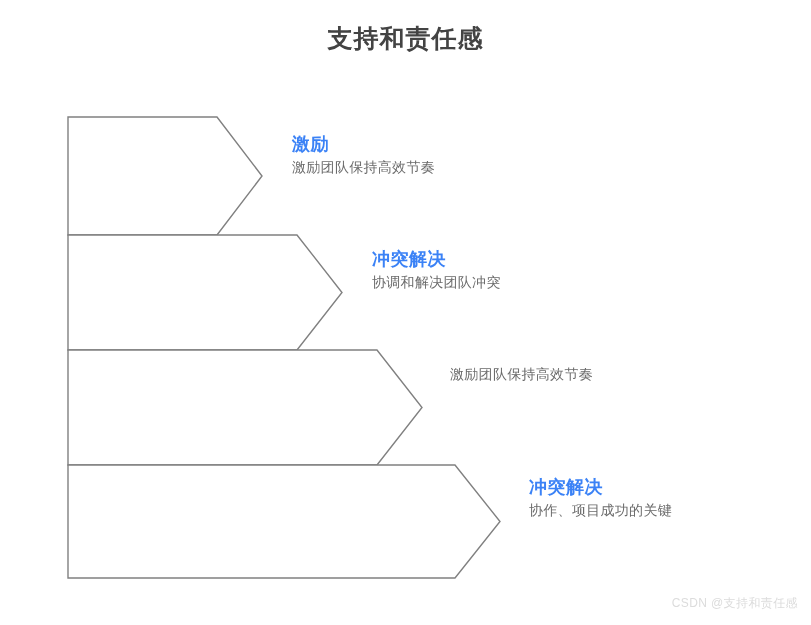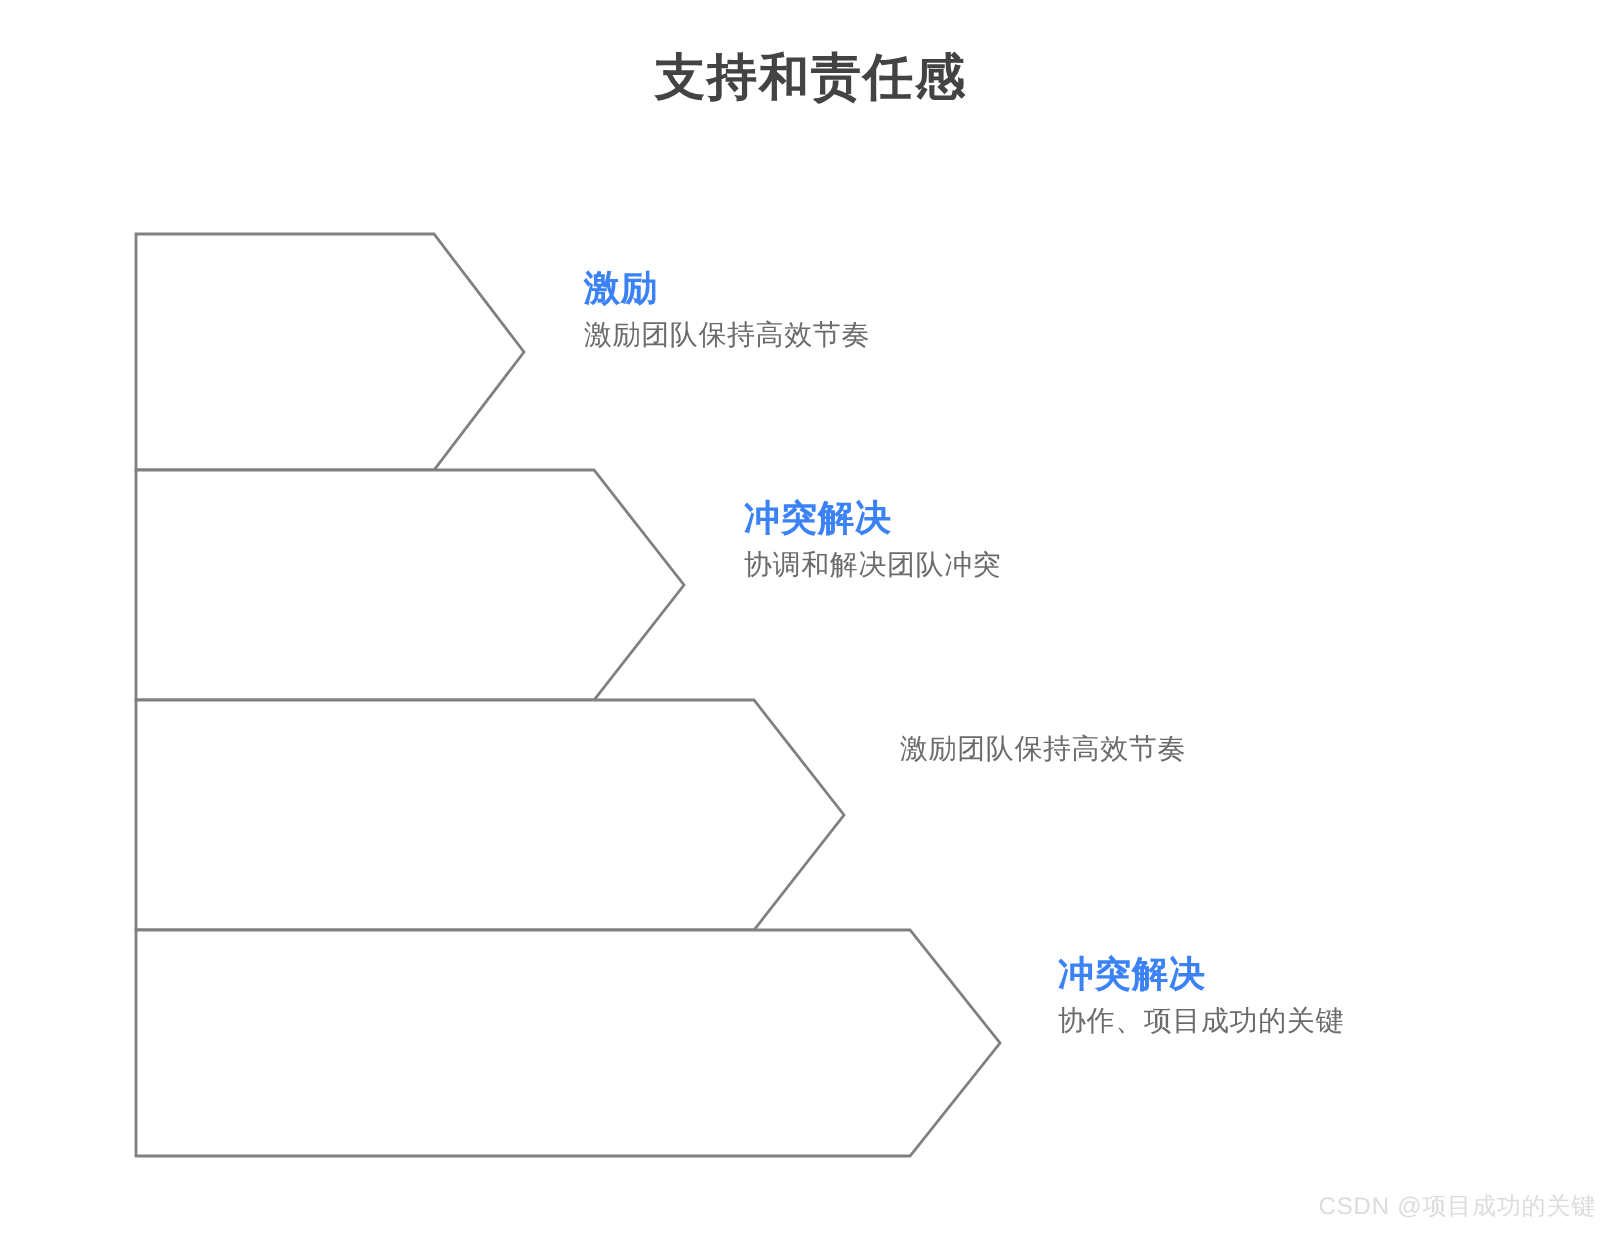--- a/index.html
+++ b/index.html
@@ -120,15 +120,15 @@
       <div class="label-desc">激励团队保持高效节奏</div>
     </div>
 
     <div class="label-block" id="label-block-3" style="left: 529px; top: 477px;">
       <div class="label-heading">冲突解决</div>
       <div class="label-desc">协作、项目成功的关键</div>
     </div>
 
   </div>
 
-  <div class="watermark">CSDN @项目成功的关键</div>
+  <div class="watermark">CSDN @支持和责任感</div>
 
 </div>
 
 </body></html>

